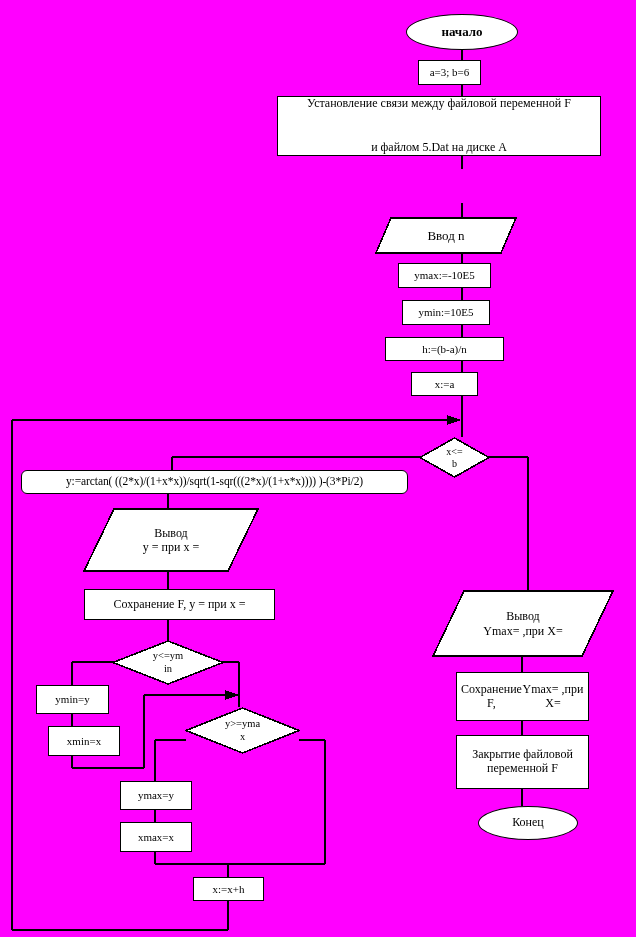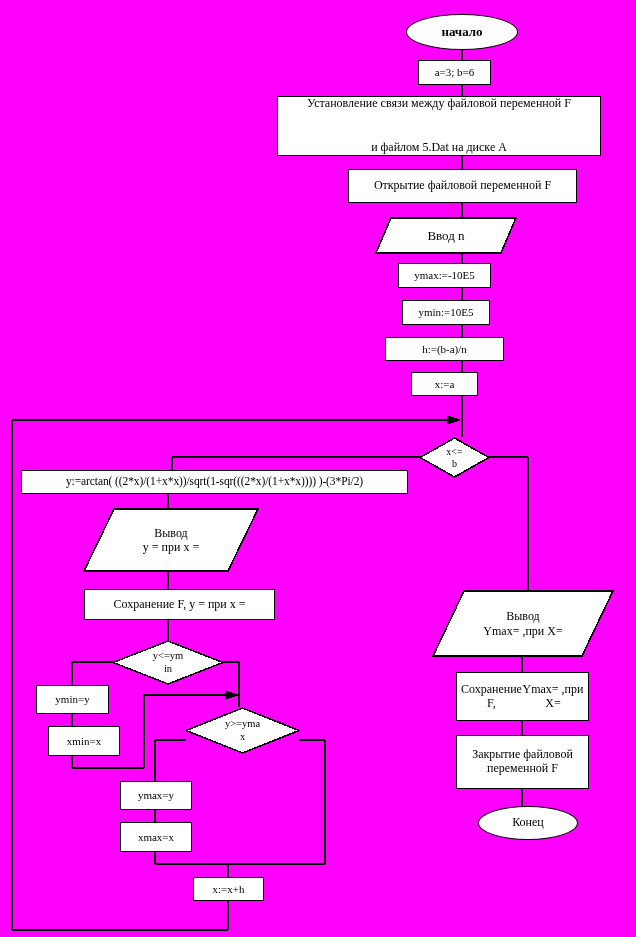--- a/index.html
+++ b/index.html
@@ -157,32 +157,29 @@
       <line x1="522" y1="721" x2="522" y2="735"></line>
 
       <line x1="522" y1="789" x2="522" y2="806"></line>
     </g>
   </svg>
 
   <div class="node term fs13" style="left:406px; top:14px; width:112px; height:36px;font-weight:bold;">
     <span>начало</span>
   </div>
 
-  <div class="node proc fs11" style="left:418px; top:60px; width:73px; height:25px;">
+  <div class="node proc fs11" style="left:418px; top:60px; width:63px; height:25px;">
     <span>a=3; b=6</span>
   </div>
 
   <div class="node proc fs12" style="left:277px; top:96px; width:324px; height:60px; flex-direction:column;gap:30px;">
     <span>Установление связи  между файловой переменной F</span>
     <span>и файлом 5.Dat на диске А</span>
   </div>
 
-  <div class="node proc fs12" style="left:348px; top:169px; width:229px; height:34px;">
-    <span>Открытие файловой переменной F</span>
-  </div>
 
   <div class="shape-wrap" style="left:375px; top:217px; width:142px; height:37px;">
     <svg width="142" height="37" viewBox="0 0 142 37" shape-rendering="crispEdges">
       <polygon points="16,1 141,1 126,36 1,36" fill="#ffffff" stroke="#000000" stroke-width="1.6"></polygon>
     </svg>
     <div class="shape-label fs13">Ввод  n</div>
   </div>
 
   <div class="node proc fs11" style="left:398px; top:263px; width:93px; height:25px;">
     <span>ymax:=-10E5</span>
@@ -203,21 +200,21 @@
   <div class="shape-wrap" style="left:419px; top:437px; width:71px; height:41px;">
     <svg width="71" height="41" viewBox="0 0 71 41" shape-rendering="crispEdges">
       <polygon points="35.5,1 70,20.5 35.5,40 1,20.5" fill="#ffffff" stroke="#000000" stroke-width="1.6"></polygon>
     </svg>
     <div class="shape-label fs10" style="flex-direction:column;">
       <span>x&lt;=</span>
       <span>b</span>
     </div>
   </div>
 
-  <div class="node formula" style="left:21px; top:470px; width:387px; height:24px;">
+  <div class="node formula" style="left:21px; top:470px; width:387px; height:24px;border-radius:6px;">
     <span>y:=arctan( ((2*x)/(1+x*x))/sqrt(1-sqr(((2*x)/(1+x*x)))) )-(3*Pi/2)</span>
   </div>
 
   <div class="shape-wrap" style="left:83px; top:508px; width:176px; height:64px;">
     <svg width="176" height="64" viewBox="0 0 176 64" shape-rendering="crispEdges">
       <polygon points="31,1 175,1 145,63 1,63" fill="#ffffff" stroke="#000000" stroke-width="1.6"></polygon>
     </svg>
     <div class="shape-label fs12" style="flex-direction:column; padding-bottom:8px;">
       <span>Вывод</span>
       <span>y = при x =</span>

